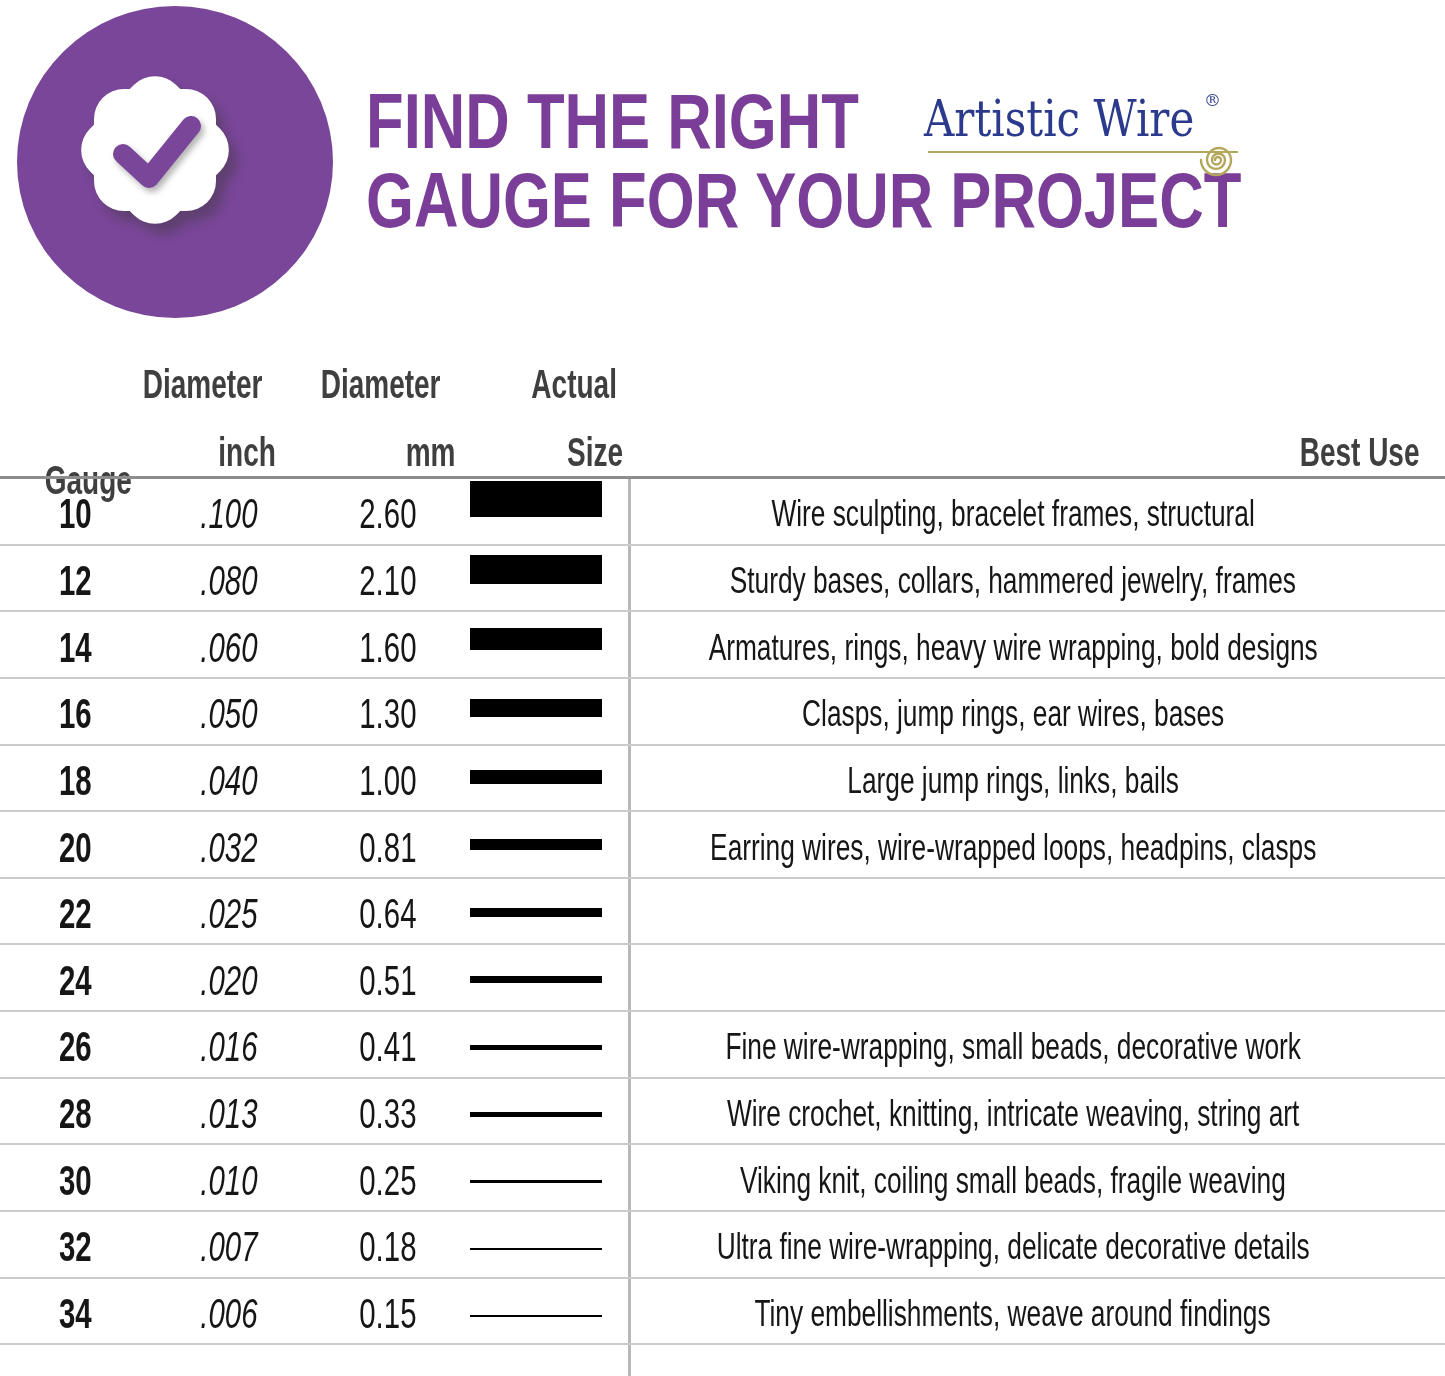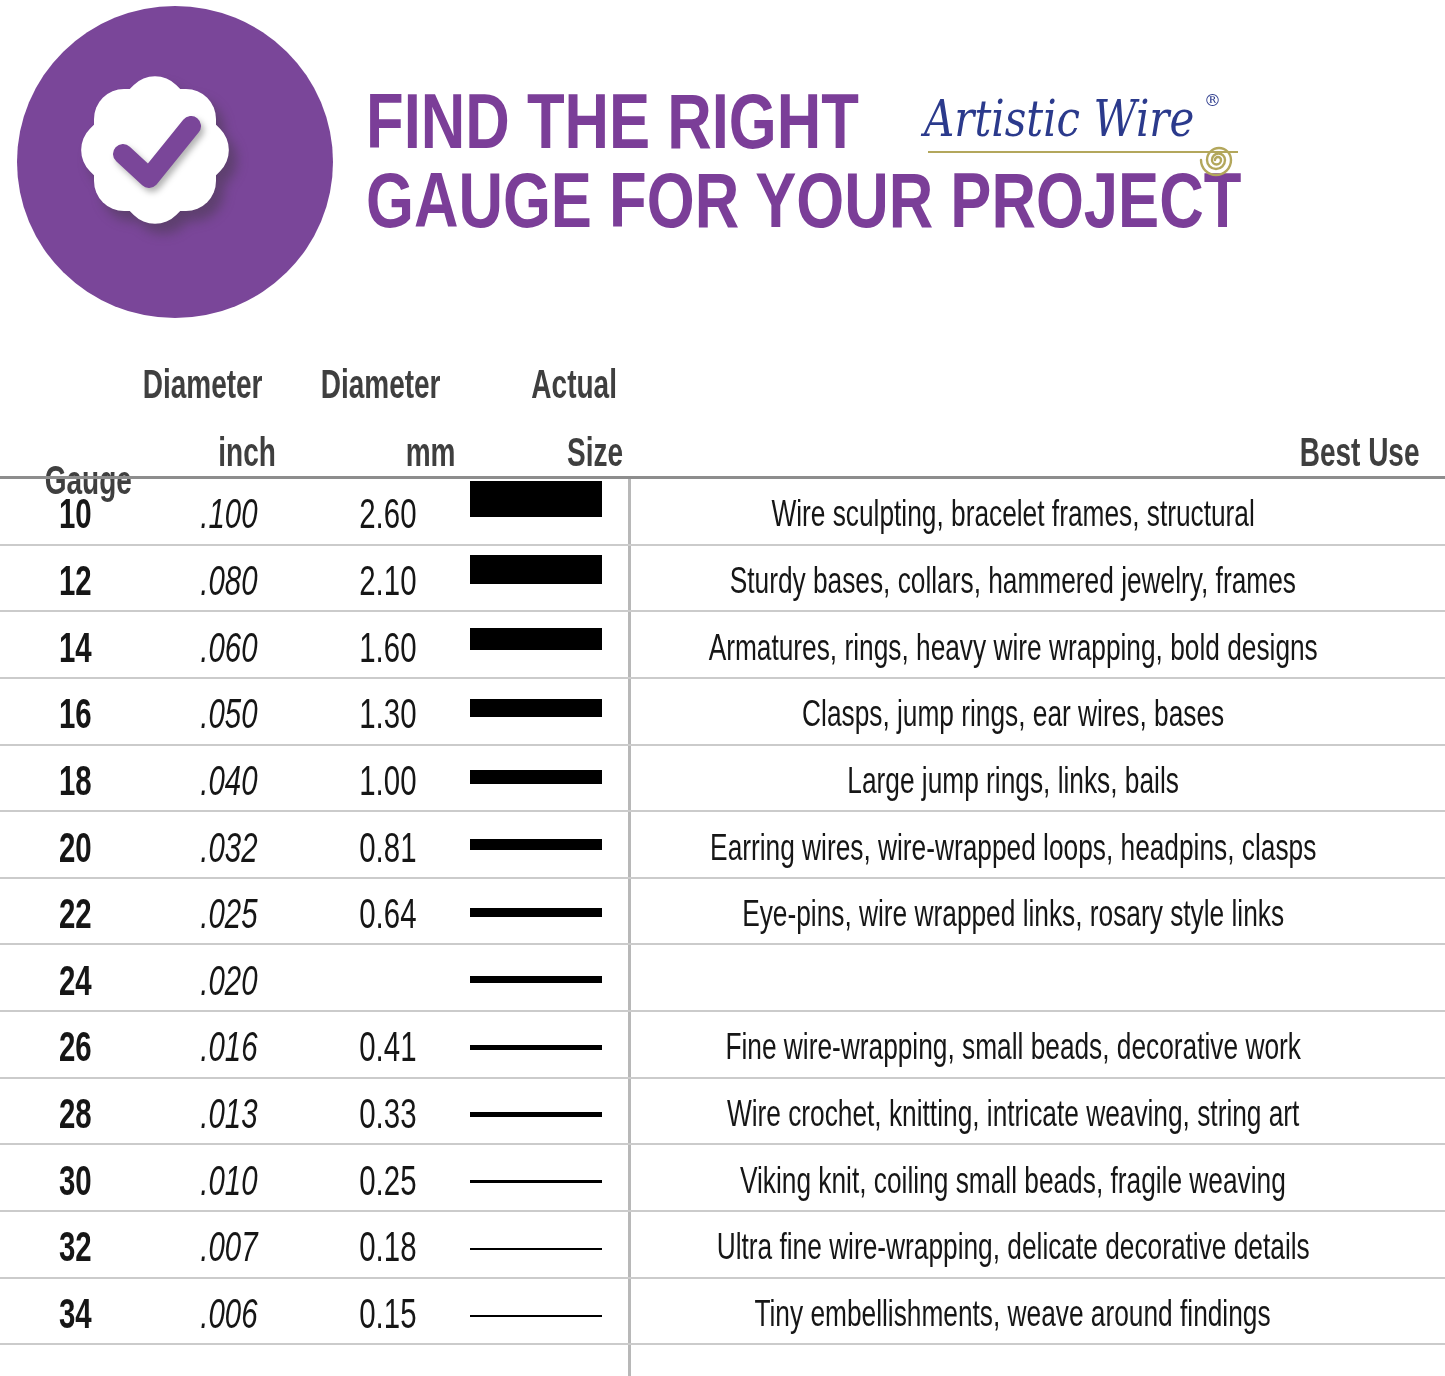--- a/index.html
+++ b/index.html
@@ -10,21 +10,21 @@
   
   .badge-circle{position:absolute;left:17px;top:6px;width:316px;height:312px;border-radius:50%;background:#7a4699;}
   .seal{position:absolute;left:65px;top:60px;width:180px;height:180px;filter:drop-shadow(8px 10px 6px rgba(60,55,60,.45));}
   .sq{position:absolute;left:29px;top:29px;width:122px;height:122px;background:#ffffff;border-radius:30px;}
   .r45{transform:rotate(45deg);}
   .check{position:absolute;left:65px;top:60px;width:180px;height:180px;filter:drop-shadow(3px 4px 3px rgba(0,0,0,.30));}
   
   .title{position:absolute;left:366px;top:82px;color:#7b3e98;font-weight:bold;}
   .tline{display:inline-block;font-size:78px;line-height:79px;transform:scaleX(0.79);transform-origin:0 60%;white-space:nowrap;}
   
-  .aw{position:absolute;left:924px;top:90px;color:#2b3a8c;font-family:"DejaVu Serif",serif;font-style:italic;}
+  .aw{position:absolute;left:924px;top:90px;color:#2b3a8c;font-family:"DejaVu Serif",serif;}
   .aw-text{display:inline-block;font-size:50px;transform:scaleX(0.84);transform-origin:0 0;white-space:nowrap;}
   .aw-reg{position:absolute;left:1204px;top:90px;color:#2b3a8c;font-family:"DejaVu Serif",serif;font-size:17px;}
   .aw-line{position:absolute;left:928px;top:151px;width:310px;height:2px;background:#b3a75c;}
   .aw-spiral{position:absolute;left:1186px;top:132px;width:64px;height:60px;}
   
   .hcell{position:absolute;height:48px;display:flex;align-items:center;justify-content:flex-end;}
   .hd{font-weight:bold;font-size:40px;color:#3f3f3f;display:inline-block;transform:scaleX(0.70);white-space:nowrap;}
   .hc-inch1{left:134px;top:360px;width:154px;}
   .hc-mm1{left:310px;top:360px;width:156px;}
   .hc-act1{left:480px;top:360px;width:155px;}
@@ -220,32 +220,32 @@
       </div>
     <div class="cell c-inch">
         <span class="num">.025</span>
       </div>
     <div class="cell c-mm">
         <span class="num">0.64</span>
       </div>
     <div class="c-barwrap">
         <div class="bar" style="height: 9px; top: 29px;"></div>
       </div>
-    <div class="cell c-use">
-        <span class="use">Eye-pins, wire wrapped links, rosary style links</span>
-      </div>
   </div>
 
   <div class="row">
     <div class="cell c-gauge">
         <span class="num">24</span>
       </div>
     <div class="cell c-inch">
         <span class="num">.020</span>
       </div>
+    <div class="cell c-mm">
+        <span class="num">0.51</span>
+      </div>
     <div class="c-barwrap">
         <div class="bar" style="height: 7px; top: 31px;"></div>
       </div>
   </div>
 
   <div class="row">
     <div class="cell c-gauge">
         <span class="num">26</span>
       </div>
     <div class="cell c-inch">

